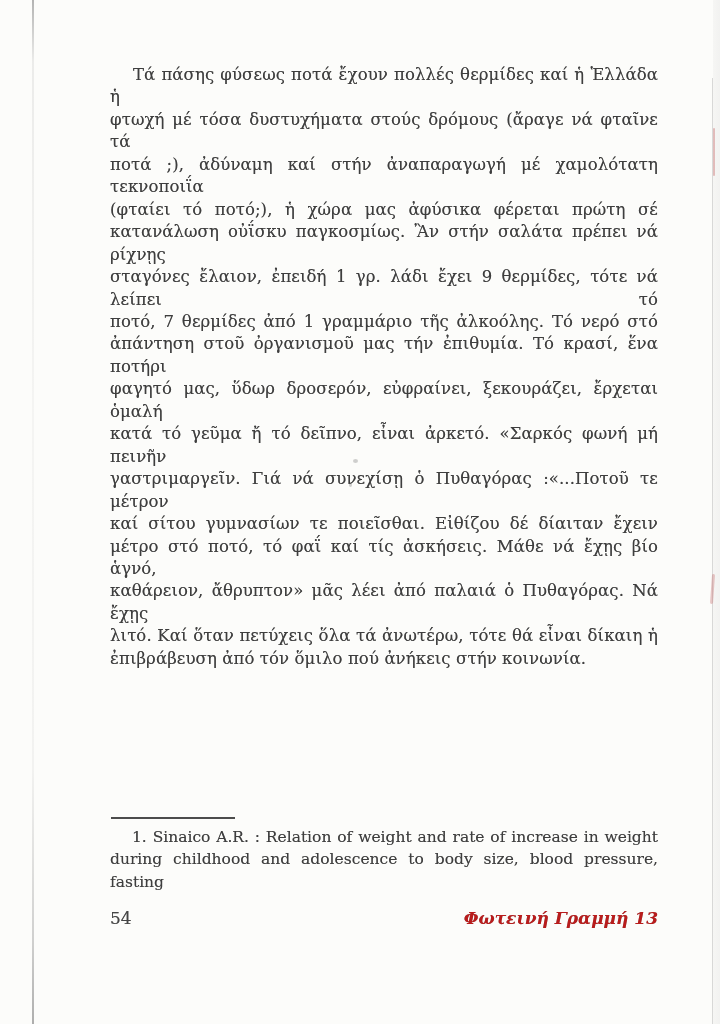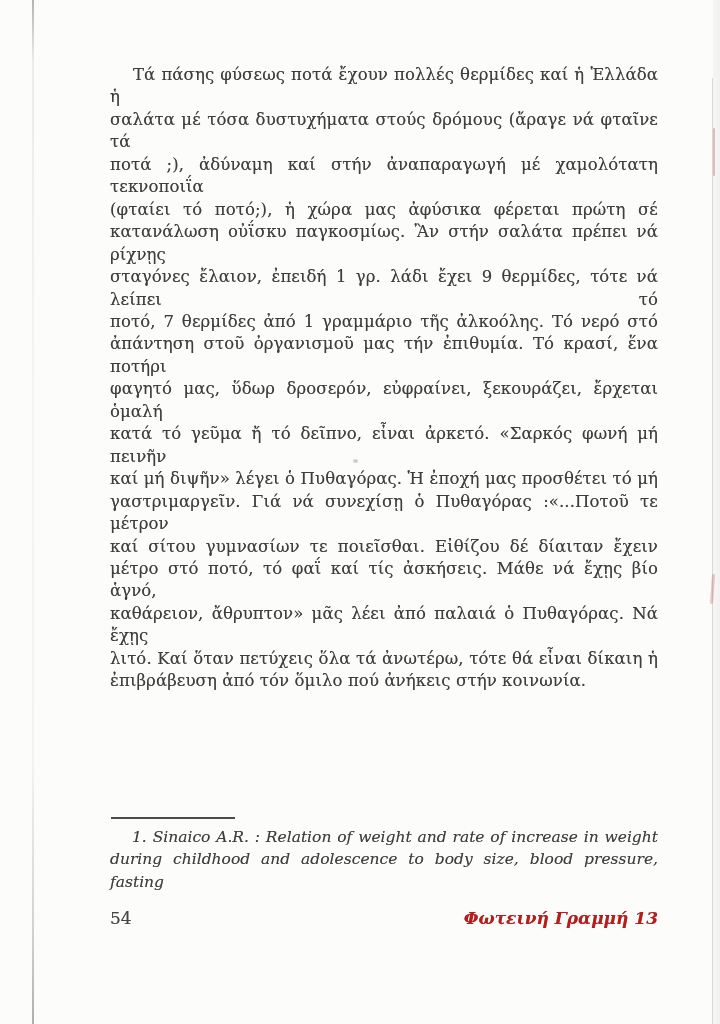--- a/index.html
+++ b/index.html
@@ -46,21 +46,20 @@
     border-top: 2px solid #4c4c4c;
   }
   .footnote {
     position: absolute;
     left: 110px;
     top: 826px;
     width: 548px;
     font-size: 15.5px;
     line-height: 22.3px;
     text-shadow: 0 0 0.4px rgba(62,62,62,0.5);
-    font-style: italic;
   }
   .footnote .line {
     text-align: justify;
     text-align-last: justify;
   }
   .footnote .line.first { text-indent: 22px; }
   .footnote .line.last  { text-align-last: left; }
 
   
   .footer {
@@ -138,30 +137,29 @@
   .speck.s1 { left: 353px; top: 459px; width: 5px; height: 4px; }
   .speck.s2 { left: 349px; top: 483px; width: 3px; height: 4px; }
 </style>
 </head>
 <body>
 
 <div class="page">
 
   <div class="body-text">
       <div class="line first">Τά πάσης φύσεως ποτά ἔχουν πολλές θερμίδες καί ἡ Ἑλλάδα ἡ</div>
-      <div class="line">σαλάτα μέ τόσα δυστυχήματα στούς δρόμους (ἄραγε νά φταῖνε τά</div>
+      <div class="line">φτωχή μέ τόσα δυστυχήματα στούς δρόμους (ἄραγε νά φταῖνε τά</div>
       <div class="line">ποτά ;), ἀδύναμη καί στήν ἀναπαραγωγή μέ χαμολότατη τεκνοποιΐα</div>
       <div class="line">(φταίει τό ποτό;), ἡ χώρα μας ἀφύσικα φέρεται πρώτη σέ</div>
       <div class="line">κατανάλωση οὐΐσκυ παγκοσμίως. Ἂν στήν σαλάτα πρέπει νά ρίχνῃς</div>
       <div class="line">σταγόνες ἔλαιον, ἐπειδή 1 γρ. λάδι ἔχει 9 θερμίδες, τότε νά λείπει τό</div>
       <div class="line">ποτό, 7 θερμίδες ἀπό 1 γραμμάριο τῆς ἀλκοόλης. Τό νερό στό</div>
       <div class="line">ἀπάντηση στοῦ ὀργανισμοῦ μας τήν ἐπιθυμία. Τό κρασί, ἕνα ποτήρι</div>
       <div class="line">φαγητό μας, ὕδωρ δροσερόν, εὐφραίνει, ξεκουράζει, ἔρχεται ὁμαλή</div>
       <div class="line">κατά τό γεῦμα ἤ τό δεῖπνο, εἶναι ἀρκετό. «Σαρκός φωνή μή πεινῆν</div>
-      <div class="line">καί μή διψῆν» λέγει ὁ Πυθαγόρας. Ἡ ἐποχή μας προσθέτει τό μή</div>
       <div class="line">γαστριμαργεῖν. Γιά νά συνεχίσῃ ὁ Πυθαγόρας :«...Ποτοῦ τε μέτρον</div>
       <div class="line">καί σίτου γυμνασίων τε ποιεῖσθαι. Εἰθίζου δέ δίαιταν ἔχειν</div>
       <div class="line">μέτρο στό ποτό, τό φαΐ καί τίς ἀσκήσεις. Μάθε νά ἔχῃς βίο ἁγνό,</div>
       <div class="line">καθάρειον, ἄθρυπτον» μᾶς λέει ἀπό παλαιά ὁ Πυθαγόρας. Νά ἔχῃς</div>
       <div class="line">λιτό. Καί ὅταν πετύχεις ὅλα τά ἀνωτέρω, τότε θά εἶναι δίκαιη ἡ</div>
       <div class="line last">ἐπιβράβευση ἀπό τόν ὅμιλο πού ἀνήκεις στήν κοινωνία.</div>
     </div>
 
   <div class="speck s1"></div>
   <div class="speck s2"></div>

